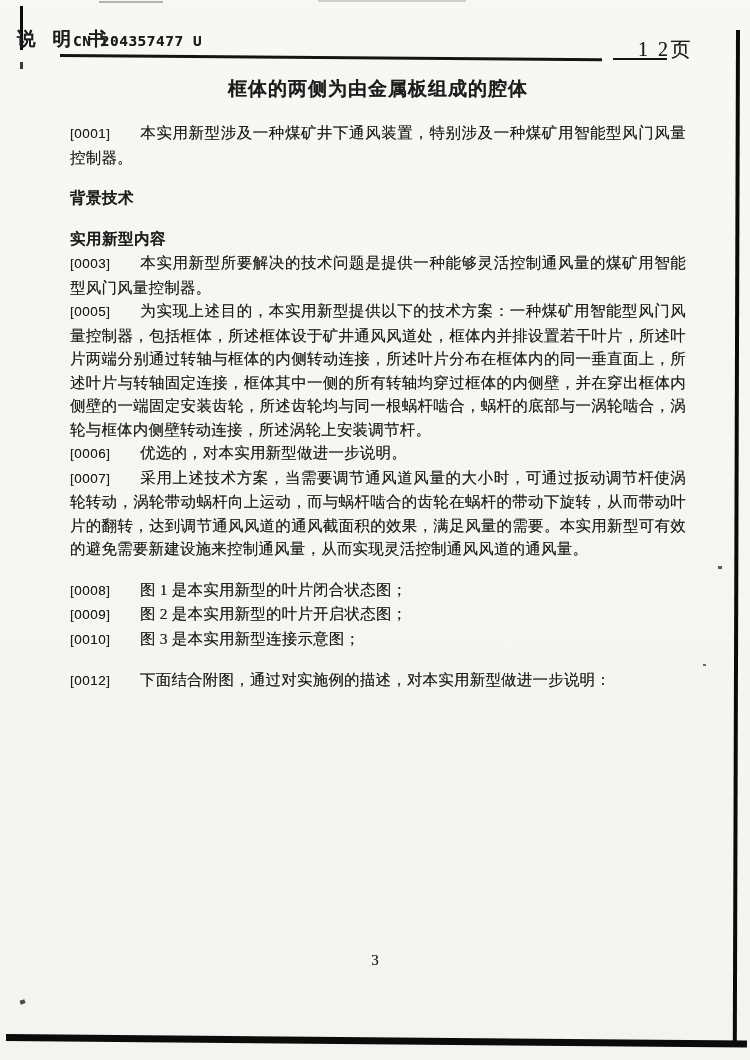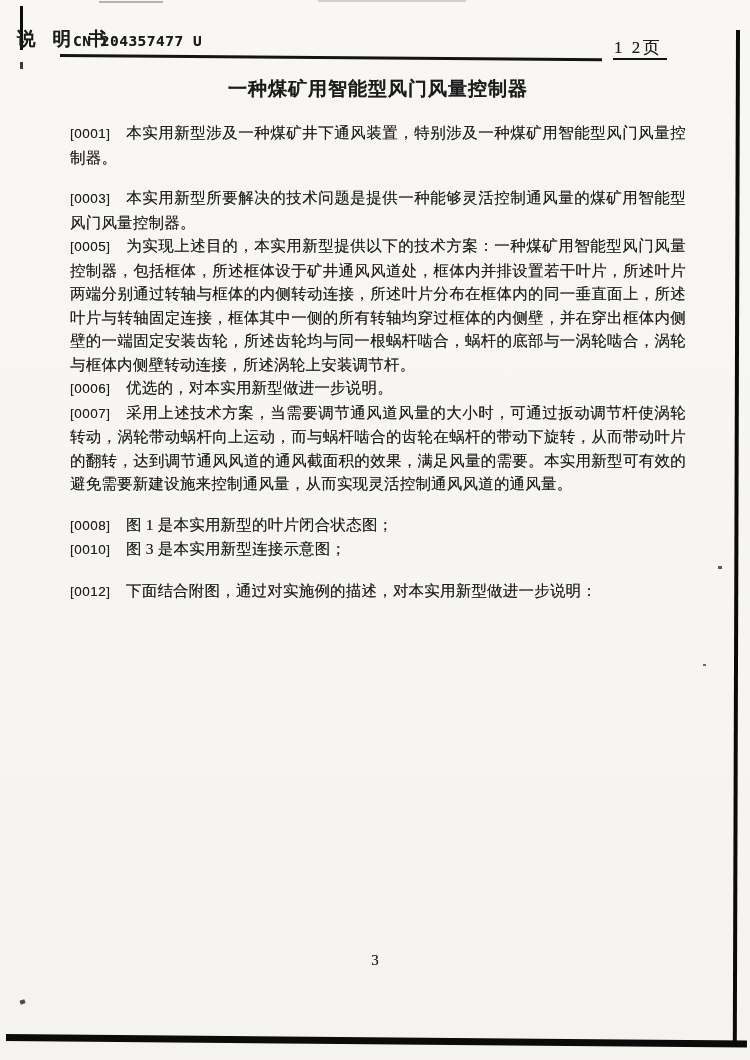--- a/index.html
+++ b/index.html
@@ -7,32 +7,32 @@
     position:relative;width:750px;height:1060px;overflow:hidden;
     background:linear-gradient(180deg,#f8f7f3 0%,#f6f5f1 60%,#f4f3ef 100%);
     font-family:"Liberation Serif", serif;color:#1c1c1c;
   }
   .txt{text-shadow:0 0 .5px rgba(20,20,20,.55);}
   
   .doc-number{position:absolute;left:73px;top:33px;font-family:"DejaVu Sans Mono",monospace;
     font-size:14.5px;font-weight:600;letter-spacing:.5px;}
   .doc-type{position:absolute;left:0;right:0;top:26px;text-align:left;font-weight:bold;
     font-size:18.5px;letter-spacing:17px;text-indent:17px;}
-  .page-label{position:absolute;left:614px;top:36px;font-size:17px;letter-spacing:2.5px;}
+  .page-label{position:absolute;left:638px;top:36px;font-size:20px;letter-spacing:2.5px;}
   .rule-main{position:absolute;left:60px;top:54px;width:542px;height:2.6px;background:#141414;
     transform:rotate(.45deg);transform-origin:left center;}
   .rule-page{position:absolute;left:613px;top:58px;width:54px;height:2px;background:#141414;}
   
   .content{position:absolute;left:70px;top:76px;width:616px;}
   .title{text-align:center;font-weight:bold;font-size:19px;letter-spacing:1px;margin:0 0 19px 0;line-height:26px;}
   .sec{margin-top:17px;}
   .sec.first{margin-top:5px;}
   .sec h2{margin:0;font-size:15.5px;font-weight:bold;line-height:24px;letter-spacing:.5px;}
   .sec p{margin:0;font-size:15.5px;line-height:23.5px;text-align:justify;letter-spacing:.2px;}
-  .pnum{display:inline-block;min-width:46px;margin-right:10px;text-align:left;
+  .pnum{display:inline-block;min-width:46px;margin-right:24px;text-align:left;
     font-family:"Liberation Sans",sans-serif;font-size:13.5px;letter-spacing:.5px;}
   .page-num{position:absolute;top:952px;left:0;right:0;text-align:center;font-size:15px;}
   
   .art{position:absolute;background:#0b0b0b;}
   .art-topleft{left:20px;top:6px;width:2.6px;height:44px;}
   .art-topleft-dot{left:20px;top:62px;width:2.6px;height:7px;background:#3a3a3a;}
   .art-topline{left:99px;top:1px;width:64px;height:2px;background:#7d7d7d;opacity:.55;}
   .art-topline2{left:318px;top:0;width:148px;height:2px;background:#8d8d8d;opacity:.38;}
   .art-right{left:736px;top:30px;width:4px;height:1014px;transform:rotate(.18deg);transform-origin:top center;}
   .art-bottom{left:6px;top:1034px;width:741px;height:6.5px;transform:rotate(.5deg);transform-origin:left center;}
@@ -55,38 +55,41 @@
   <div class="art speck2"></div>
   <div class="art speck3"></div>
 
   <div class="doc-number txt">CN 204357477 U</div>
   <div class="doc-type txt">说明书</div>
   <div class="page-label txt">1 2页</div>
   <div class="rule-main"></div>
   <div class="rule-page"></div>
 
   <div class="content">
-    <div class="title txt">一种煤矿用智能型风门风量控制器</div>
+    <div class="title txt">框体的两侧为由金属板组成的腔体</div>
 
     <div class="sec first">
       <p class="txt"><span class="pnum">[0001]</span><span>本实用新型涉及一种煤矿井下通风装置，特别涉及一种煤矿用智能型风门风量控制器。</span></p>
     </div>
 
     <div class="sec">
+      <h2 class="txt">背景技术</h2>
     </div>
 
     <div class="sec">
+      <h2 class="txt">实用新型内容</h2>
       <p class="txt"><span class="pnum">[0003]</span><span>本实用新型所要解决的技术问题是提供一种能够灵活控制通风量的煤矿用智能型风门风量控制器。</span></p>
       <p class="txt"><span class="pnum">[0005]</span><span>为实现上述目的，本实用新型提供以下的技术方案：一种煤矿用智能型风门风量控制器，包括框体，所述框体设于矿井通风风道处，框体内并排设置若干叶片，所述叶片两端分别通过转轴与框体的内侧转动连接，所述叶片分布在框体内的同一垂直面上，所述叶片与转轴固定连接，框体其中一侧的所有转轴均穿过框体的内侧壁，并在穿出框体内侧壁的一端固定安装齿轮，所述齿轮均与同一根蜗杆啮合，蜗杆的底部与一涡轮啮合，涡轮与框体内侧壁转动连接，所述涡轮上安装调节杆。</span></p>
       <p class="txt"><span class="pnum">[0006]</span><span>优选的，对本实用新型做进一步说明。</span></p>
       <p class="txt"><span class="pnum">[0007]</span><span>采用上述技术方案，当需要调节通风道风量的大小时，可通过扳动调节杆使涡轮转动，涡轮带动蜗杆向上运动，而与蜗杆啮合的齿轮在蜗杆的带动下旋转，从而带动叶片的翻转，达到调节通风风道的通风截面积的效果，满足风量的需要。本实用新型可有效的避免需要新建设施来控制通风量，从而实现灵活控制通风风道的通风量。</span></p>
     </div>
 
     <div class="sec">
       <p class="txt"><span class="pnum">[0008]</span><span>图 1 是本实用新型的叶片闭合状态图；</span></p>
+      <p class="txt"><span class="pnum">[0009]</span><span>图 2 是本实用新型的叶片开启状态图；</span></p>
       <p class="txt"><span class="pnum">[0010]</span><span>图 3 是本实用新型连接示意图；</span></p>
     </div>
 
     <div class="sec">
       <p class="txt"><span class="pnum">[0012]</span><span>下面结合附图，通过对实施例的描述，对本实用新型做进一步说明：</span></p>
     </div>
   </div>
 
   <div class="page-num txt">3</div>
 </div>

